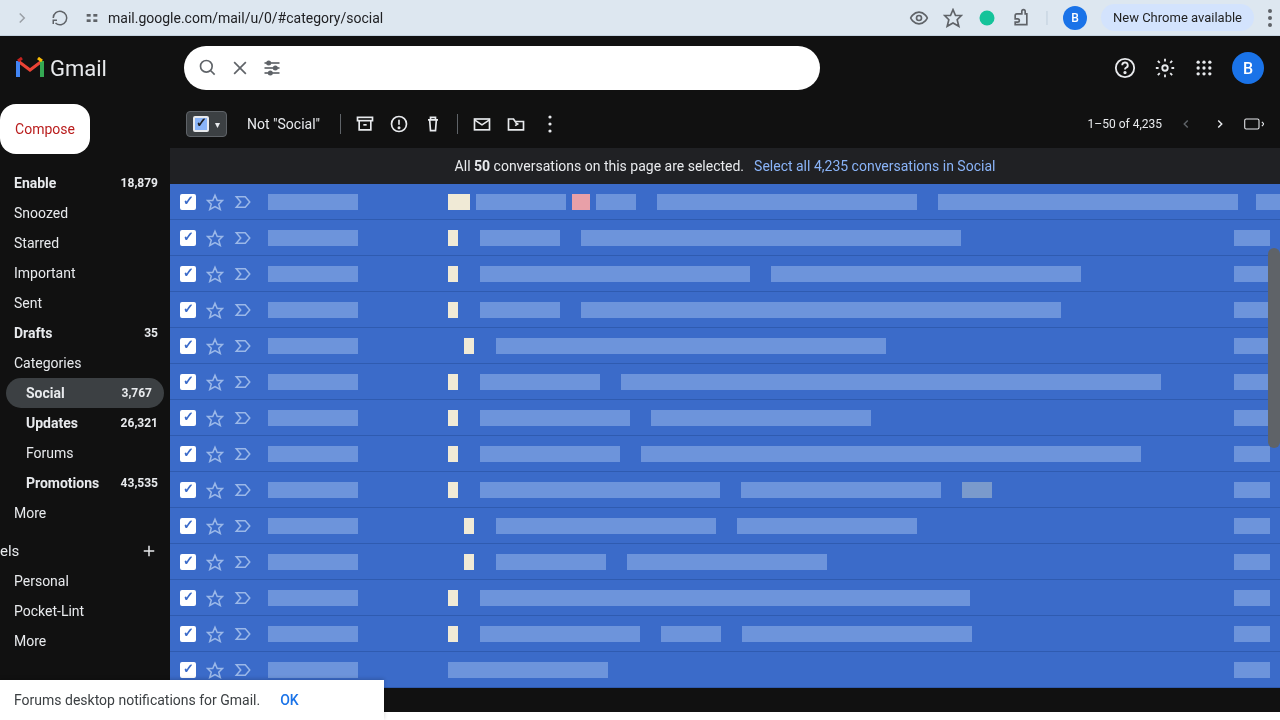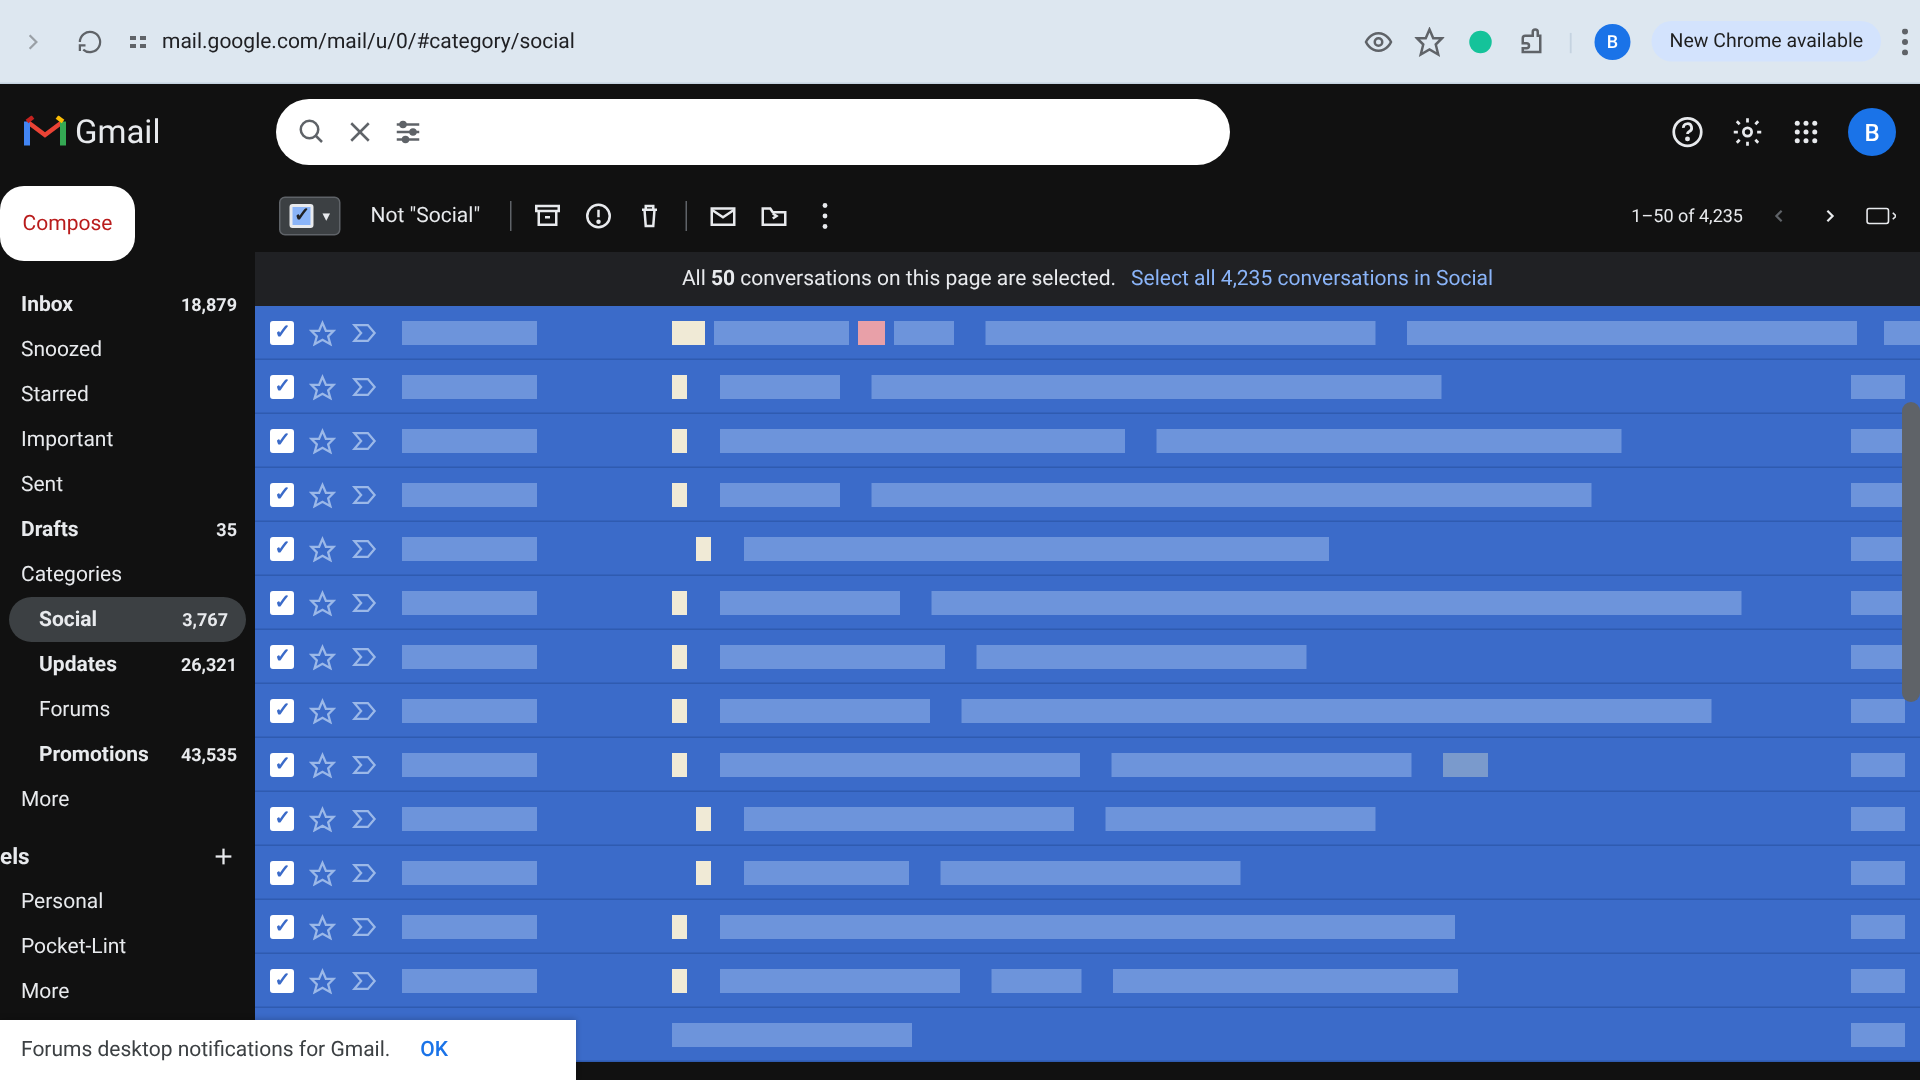--- a/index.html
+++ b/index.html
@@ -1,19 +1,19 @@
 <!DOCTYPE html>
 <html><head>
 <meta charset="utf-8">
 <style>
 * { margin: 0; padding: 0; box-sizing: border-box; font-family: 'Google Sans', Roboto, Arial, sans-serif; }
 body { width: 1280px; height: 720px; overflow: hidden; background: #fff; }
 
 
-.browser-bar { height: 56px; background: #dde7f0; display: flex; align-items: center; padding: 0 8px; gap: 10px; border-bottom: 1px solid #c5d3e0; justify-content: space-between; }
+.browser-bar { height: 36px; background: #dde7f0; display: flex; align-items: center; padding: 0 8px; gap: 10px; border-bottom: 1px solid #c5d3e0; justify-content: space-between; }
 .browser-bar .nav-icon { color: #5f6368; display: flex; align-items: center; justify-content: center; width: 28px; height: 28px; cursor: pointer; }
 .url-bar { flex: 1; display: flex; align-items: center; gap: 8px; color: #202124; font-size: 14px; }
 .url-bar .site-info { display: flex; align-items: center; gap: 4px; }
 .right-icons { display: flex; align-items: center; gap: 14px; }
 .right-icons .icon { color: #5f6368; cursor: pointer; }
 .profile-chip { width: 24px; height: 24px; border-radius: 50%; background: #1a73e8; color: #fff; display: flex; align-items: center; justify-content: center; font-size: 12px; font-weight: 500; }
 .new-chrome { background: #d3e3fd; color: #1f1f1f; padding: 6px 12px; border-radius: 16px; font-size: 13px; cursor: pointer; }
 
 
 .app { height: 676px; background: #111; color: #e8eaed; display: flex; flex-direction: column; }
@@ -34,21 +34,21 @@
 .sidebar { width: 170px; padding: 4px 0 0 0; display: flex; flex-direction: column; position: relative; }
 .compose-btn { background: #fff; color: #b91c1c; border: none; border-radius: 16px; height: 50px; width: 90px; margin: 0 0 14px 0; font-size: 14px; cursor: pointer; display: flex; align-items: center; justify-content: center; }
 .nav-list { list-style: none; }
 .nav-item { display: flex; align-items: center; justify-content: space-between; padding: 6px 12px 6px 14px; font-size: 14px; color: #e8eaed; cursor: pointer; border-radius: 0 16px 16px 0; height: 30px; }
 .nav-item.bold .nav-label { font-weight: 700; }
 .nav-item .nav-count { font-size: 12px; color: #e8eaed; }
 .nav-item.bold .nav-count { font-weight: 700; }
 .nav-item.indent { padding-left: 26px; }
 .nav-item.active { background: #3c4043; border-radius: 16px; margin: 0 6px; padding-left: 20px; padding-right: 12px; }
 .nav-item.active .nav-label { font-weight: 700; }
-.labels-header { display: flex; align-items: center; justify-content: space-between; padding: 14px 12px 6px 0; font-size: 15px; color: #e8eaed; font-weight: bold; }
+.labels-header { display: flex; align-items: center; justify-content: space-between; padding: 14px 12px 6px 0; font-size: 15px; color: #e8eaed; }
 .labels-header .plus { cursor: pointer; color: #e8eaed; }
 
 
 .main { flex: 1; display: flex; flex-direction: column; min-width: 0; position: relative; }
 .toolbar { height: 48px; display: flex; align-items: center; padding: 0 16px; gap: 14px; }
 .select-all { display: flex; align-items: center; gap: 2px; border: 1px solid #5f6368; border-radius: 4px; padding: 4px 2px 4px 6px; background: #3c4043; }
 .select-all .cbx { width: 16px; height: 16px; border: 2px solid #e8eaed; border-radius: 2px; background: #8ab4f8; position: relative; }
 .select-all .cbx::after { content: '✓'; position: absolute; top: -3px; left: 1px; color: #202124; font-size: 13px; font-weight: bold; }
 .select-all .caret { color: #e8eaed; font-size: 10px; padding: 0 4px; }
 .toolbar .tlabel { font-size: 14px; color: #e8eaed; padding: 0 6px; cursor: pointer; }
@@ -221,21 +221,21 @@
     </div>
   </div>
 
   <div class="app-body">
     <div class="sidebar">
       <button class="compose-btn">
         <span>Compose</span>
       </button>
       <ul class="nav-list" id="nav-main">
           <li class="nav-item bold">
-            <span class="nav-label">Inbox</span>
+            <span class="nav-label">Enable</span>
             <span class="nav-count">18,879</span>
           </li>
           <li class="nav-item">
             <span class="nav-label">Snoozed</span>
             <span class="nav-count"></span>
           </li>
           <li class="nav-item">
             <span class="nav-label">Starred</span>
             <span class="nav-count"></span>
           </li>

